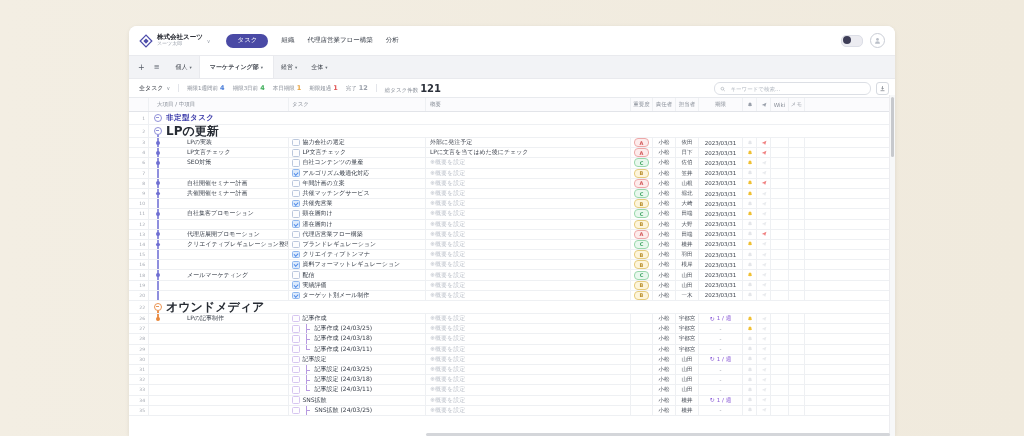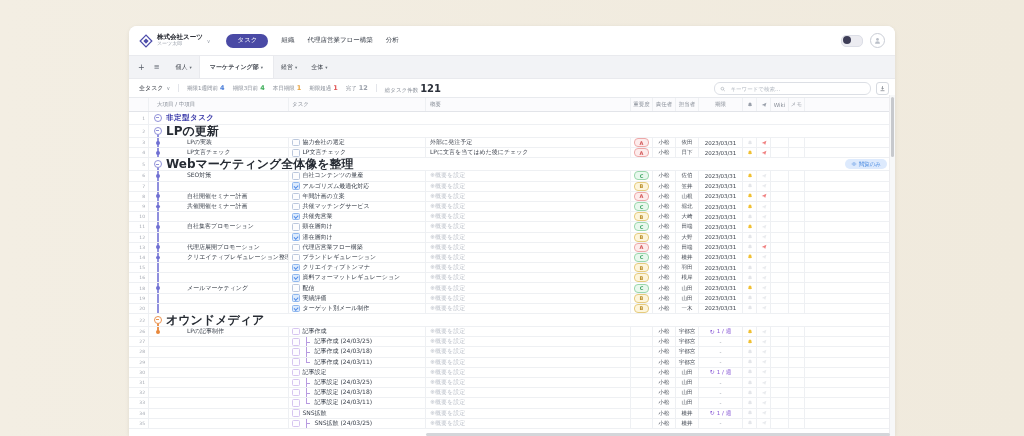--- a/index.html
+++ b/index.html
@@ -330,35 +330,20 @@
           <span class="svgi plane on">
             <svg viewBox="0 0 16 16" width="6" height="6">
               <path d="M1.5 8.2 14.5 2l-3.4 11.6-3-4.4-6.6-1z" fill="currentColor"></path>
             </svg>
           </span>
         </div>
         <div class="c wiki"></div>
         <div class="c memo"></div>
         <div class="c rest"></div>
       </div>
-      <div class="row r-sub">
-        <div class="c num">5</div>
-        <div class="c merged">
-          <span class="subline"></span>
-          <span class="collapse"></span>
-          <span class="glabel sub">Webマーケティング全体像を整理</span>
-          <span class="viewbadge">
-            <svg viewBox="0 0 16 16" width="6" height="6">
-              <path d="M8 3.8C4.6 3.8 2.2 8 2.2 8S4.6 12.2 8 12.2 13.8 8 13.8 8 11.4 3.8 8 3.8z" fill="none" stroke="currentColor"></path>
-              <circle cx="8" cy="8" r="1.8" fill="currentColor"></circle>
-            </svg>
-            <span>閲覧のみ</span>
-          </span>
-        </div>
-      </div>
       <div class="row r-task">
         <div class="c num">6</div>
         <div class="c item">
           <span class="tline"></span>
           <span class="tdot"></span>
           <span class="itxt">SEO対策</span>
         </div>
         <div class="c task">
           <span class="chk"></span>
           <span class="ttxt">自社コンテンツの量産</span>

